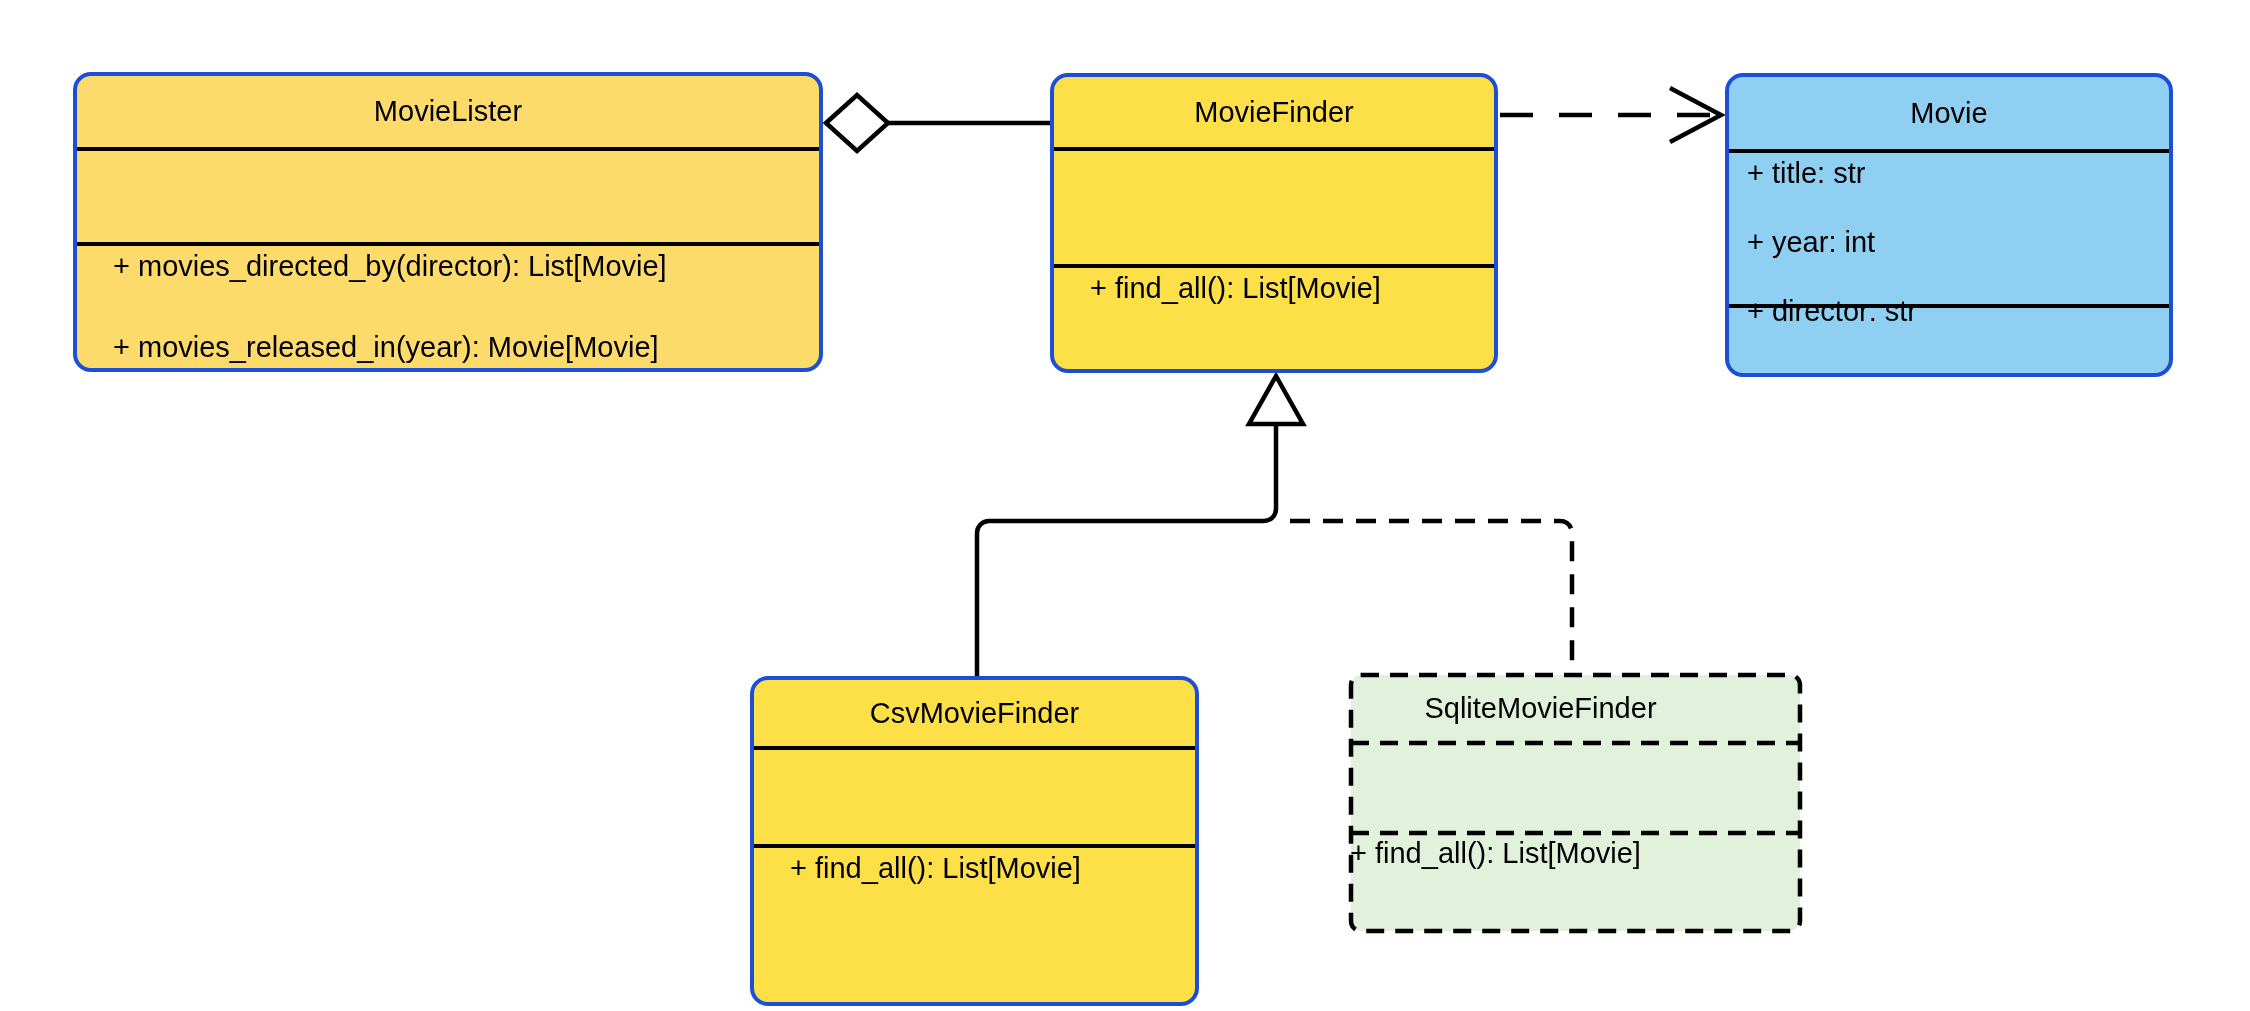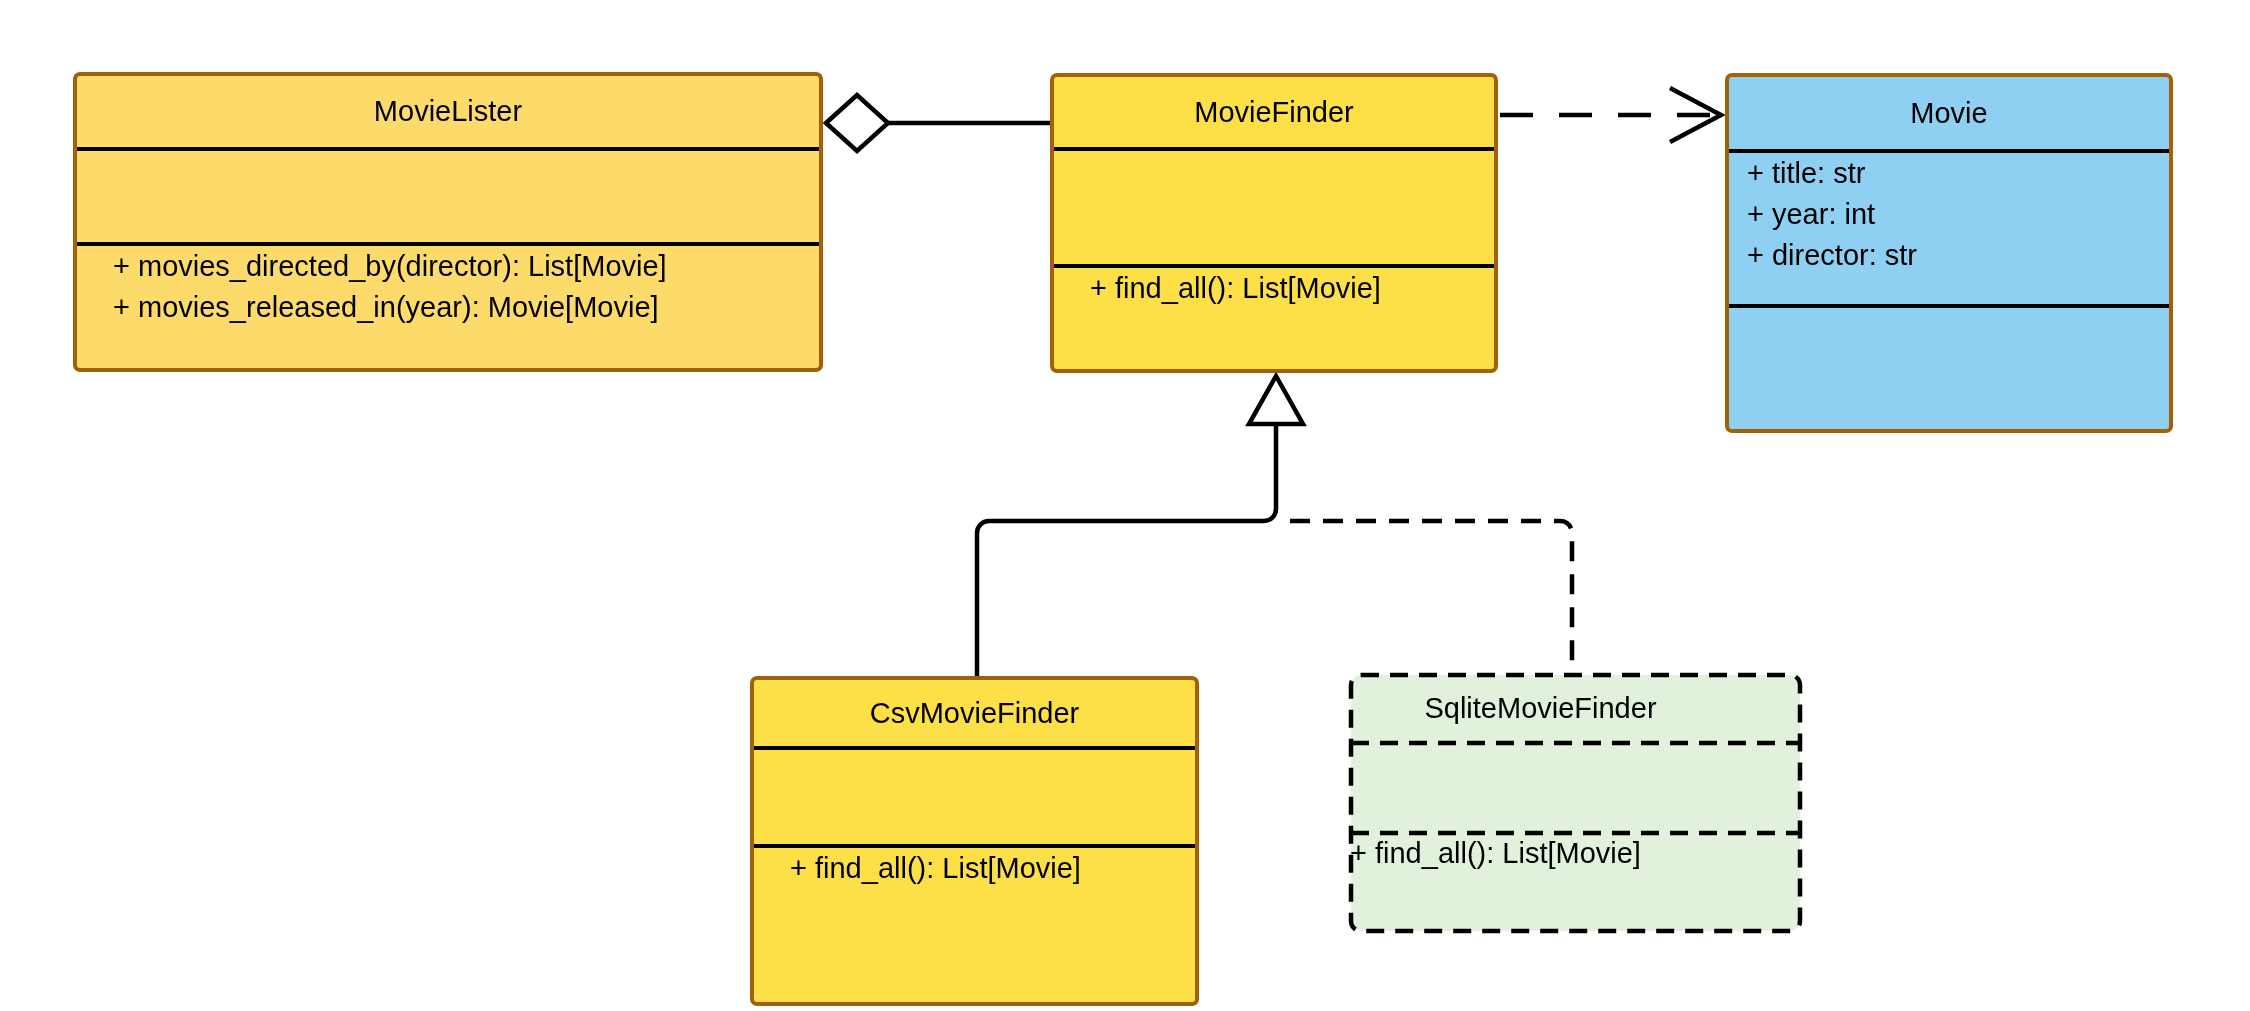--- a/index.html
+++ b/index.html
@@ -18,37 +18,38 @@
   svg.connectors {
     position: absolute;
     left: 0; top: 0;
     width: 2250px;
     height: 1011px;
   }
   .uml-class {
     position: absolute;
     display: flex;
     flex-direction: column;
-    border: 4px solid #a16207;
-    border-radius: 7px;
+    border: 4px solid #1d4ed8;
+    border-radius: 18px;
     font-size: 29px;
   }
   .uml-class .title-sec {
     display: flex;
     align-items: center;
     justify-content: center;
     flex: 0 0 auto;
   }
   .uml-class .body-sec {
     border-top: 4px solid #000000;
     display: flex;
     flex-direction: column;
-    justify-content: flex-start;
+    justify-content: space-between;
     padding-left: 18px;
     flex: 0 0 auto;
+    gap: 28px;
   }
   .uml-class .body-sec.grow { flex: 1 1 auto; padding-left: 36px; }
   .member { line-height: 41px; white-space: nowrap; }
   .fill-yellow { background: #fcdb6a; }
   .fill-green  { background: #fde047; }
   .fill-blue   { background: #8fcff2; }
   
   .uml-class.dashed-box { border: none; background: transparent; border-radius: 10px; }
   .uml-class.dashed-box .body-sec { border-top: none; }
 </style>
@@ -92,21 +93,21 @@
   </div>
 
   <div class="uml-class fill-green" style="left:1050px; top:73px; width:448px; height:300px;">
     <div class="title-sec" style="height:70px">MovieFinder</div>
     <div class="body-sec" style="height:117px"></div>
     <div class="body-sec grow">
       <div class="member">+ find_all(): List[Movie]</div>
     </div>
   </div>
 
-  <div class="uml-class fill-blue" style="left:1725px; top:73px; width:448px; height:360px;">
+  <div class="uml-class fill-blue" style="left:1725px; top:73px; width:448px; height:304px;">
     <div class="title-sec" style="height:72px">Movie</div>
     <div class="body-sec" style="height:155px">
       <div class="member">+ title: str</div>
       <div class="member">+ year: int</div>
       <div class="member">+ director: str</div>
     </div>
     <div class="body-sec grow"></div>
   </div>
 
   <div class="uml-class fill-green" style="left:750px; top:676px; width:449px; height:330px;">

